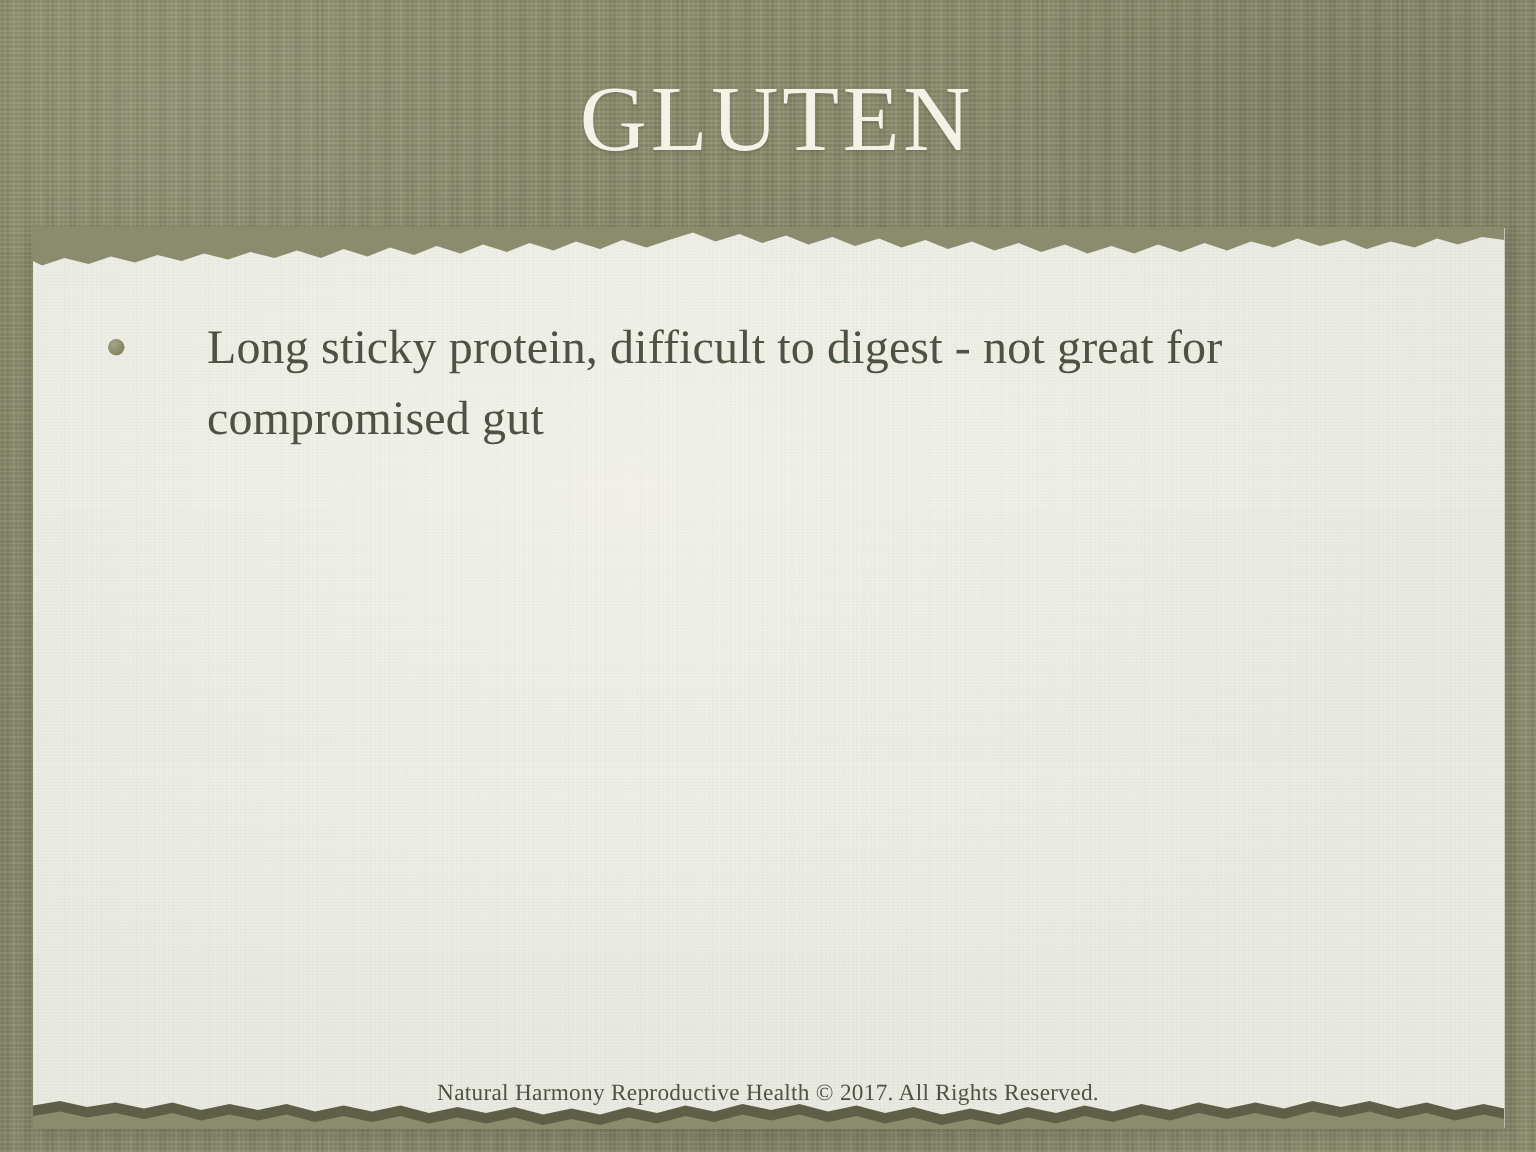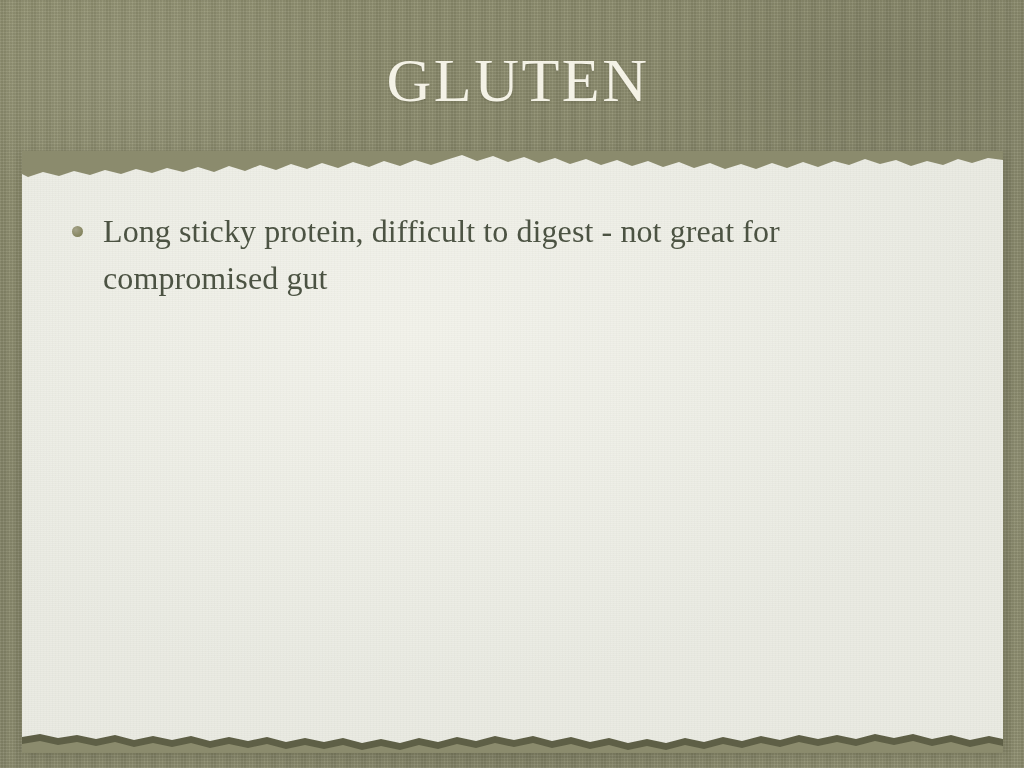--- a/index.html
+++ b/index.html
@@ -97,20 +97,21 @@
     position:absolute;
     left:50px; top:56px;
     width:900px;
     z-index:6;
   }
 
   .bullet-row {
     display:flex;
     align-items:flex-start;
     margin-bottom:54px;
+    gap:35px;
   }
 
   .bullet-dot {
     flex:0 0 auto;
     width:11px; height:11px;
     border-radius:50%;
     background:radial-gradient(circle at 35% 32%, #a5a389, #85855f 70%, #76764f);
     margin-top:18px;
     margin-right:20px;
   }
@@ -177,14 +178,15 @@
 
       <div class="bullet-row">
         <span class="bullet-dot"></span>
         <div class="bullet-text">Long sticky protein, difficult to digest - not great for compromised gut</div>
       </div>
 
 
     </div>
   </div>
 
+  <div class="footer">Natural Harmony Reproductive Health © 2017. All Rights Reserved.</div>
 
 </div>
 
 </body></html>

